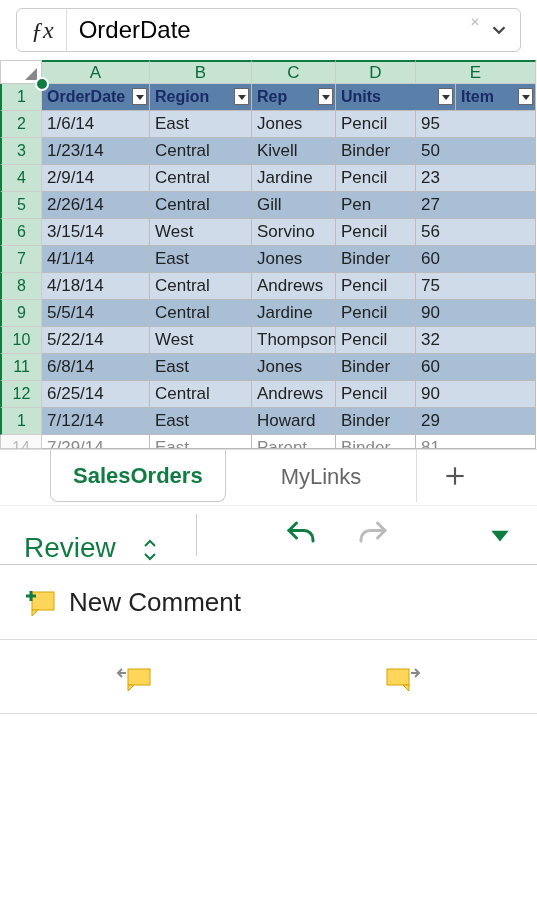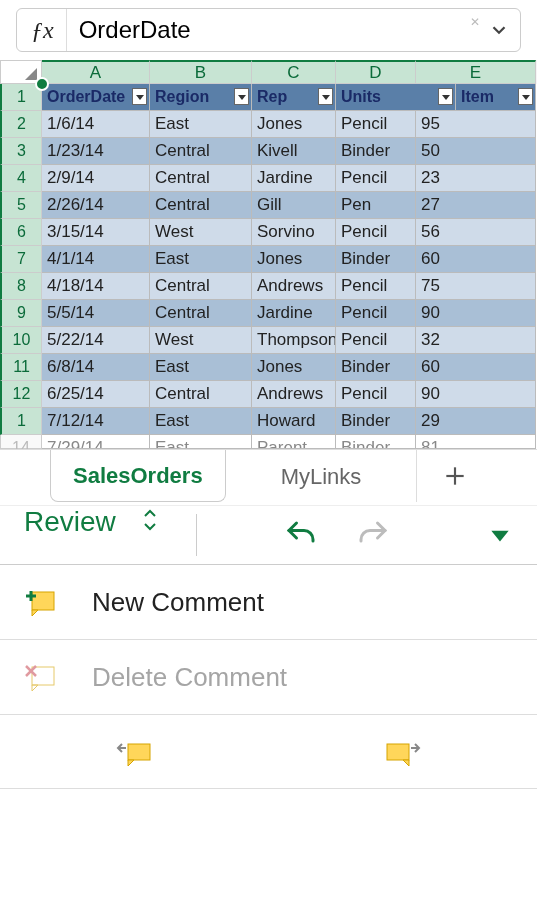--- a/index.html
+++ b/index.html
@@ -201,41 +201,41 @@
 
 .toolbar{
   display:flex;
   align-items:center;
   height:60px;
   border-top:1px solid #eee;
   border-bottom:1px solid #ccc;
 }
 .tool-tab{
   display:flex;
-  align-items:flex-start;
+  align-items:flex-end;
   padding:0 24px;
   height:100%;
   font-size:28px;
   color:#107c41;
   font-weight:500;
   gap:26px;
 }
 .tool-divider{border-right:1px solid #ccc;height:42px;margin:0 14px}
 .undo-redo{display:flex;gap:36px;flex:1;justify-content:center}
 .more-btn{width:74px;display:flex;align-items:center;justify-content:center}
 
 
 .menu{}
 .menu-item{
   display:flex;
   align-items:center;
   height:75px;
   border-bottom:1px solid #ddd;
   padding:0 24px;
-  gap:36px;
+  gap:13px;
   font-size:26px;
 }
 .menu-item.disabled{color:#a5a5a5}
 .menu-icon{width:32px;height:32px;}
 .nav-row{
   display:flex;
   height:74px;
   border-bottom:1px solid #ddd;
 }
 .nav-half{flex:1;display:flex;align-items:center;justify-content:center}
@@ -436,31 +436,20 @@
     <span class="menu-icon">
       <svg width="32" height="32" viewBox="0 0 32 32">
           <rect x="8" y="6" width="22" height="18" fill="#ffd65a" stroke="#d6a400"></rect>
           <polygon points="8 24 8 30 14 24" fill="#ffd65a" stroke="#d6a400"></polygon>
           <line x1="2" y1="10" x2="12" y2="10" stroke="#107c41" stroke-width="3"></line>
           <line x1="7" y1="5" x2="7" y2="15" stroke="#107c41" stroke-width="3"></line>
         </svg>
     </span>
     <span>New Comment</span>
   </div>
-  <div class="menu-item disabled">
-    <span class="menu-icon">
-      <svg width="32" height="32" viewBox="0 0 32 32">
-          <rect x="8" y="6" width="22" height="18" fill="none" stroke="#e6c96b"></rect>
-          <polygon points="8 24 8 30 14 24" fill="none" stroke="#e6c96b"></polygon>
-          <line x1="2" y1="5" x2="12" y2="15" stroke="#e09aa0" stroke-width="2.5"></line>
-          <line x1="12" y1="5" x2="2" y2="15" stroke="#e09aa0" stroke-width="2.5"></line>
-        </svg>
-    </span>
-    <span>Delete Comment</span>
-  </div>
   <div class="nav-row">
     <div class="nav-half">
       <svg width="36" height="32" viewBox="0 0 36 32">
           <rect x="12" y="8" width="22" height="16" fill="#ffd65a" stroke="#d6a400"></rect>
           <polygon points="12 24 12 30 18 24" fill="#ffd65a" stroke="#d6a400"></polygon>
           <line x1="10" y1="12" x2="2" y2="12" stroke="#888" stroke-width="2"></line>
           <polyline points="6 8 2 12 6 16" fill="none" stroke="#888" stroke-width="2"></polyline>
         </svg>
     </div>
     <div class="nav-half">

